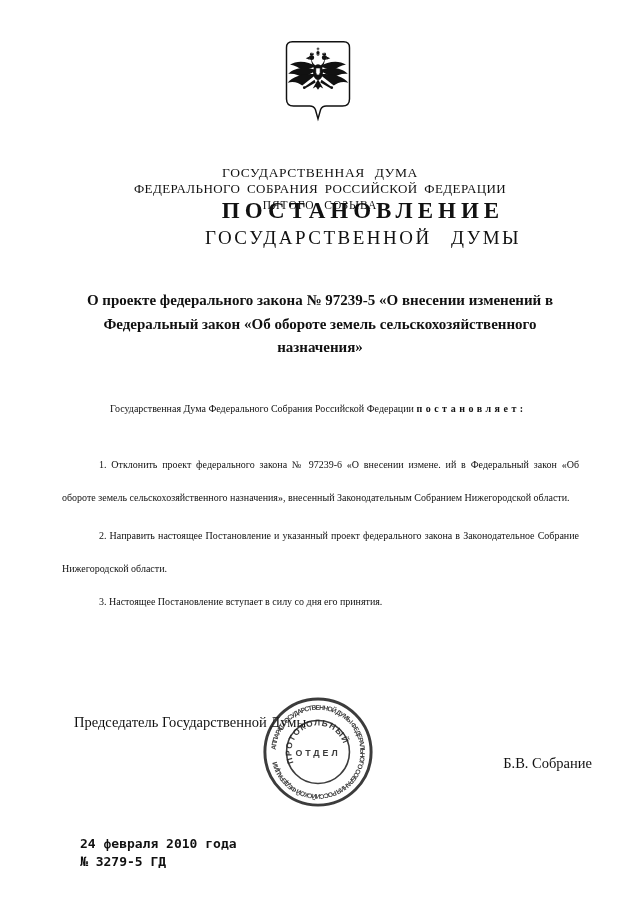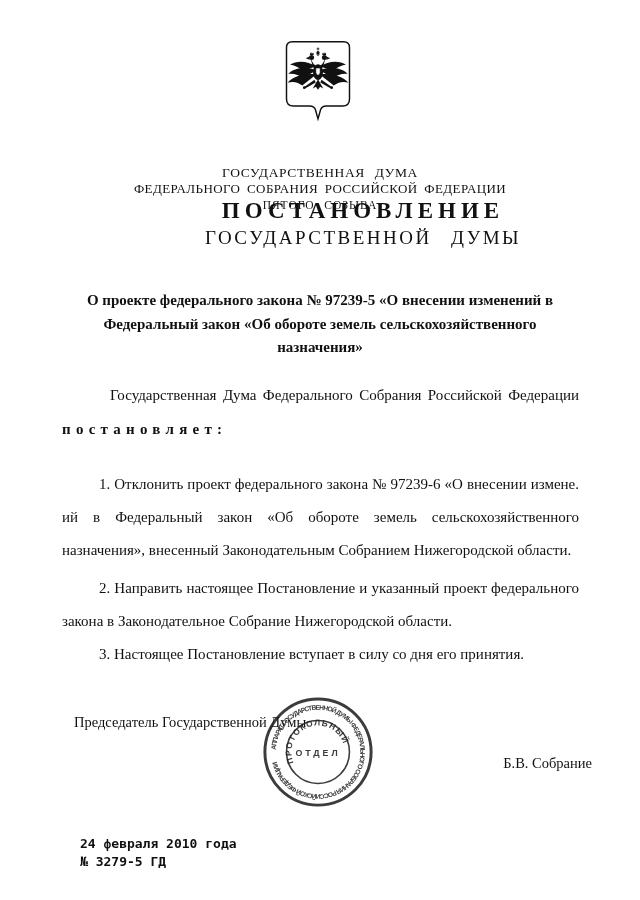--- a/index.html
+++ b/index.html
@@ -21,21 +21,21 @@
   
   .doc-title{position:absolute;top:197px;left:0;width:640px;text-align:center;padding-left:43px;}
   .doc-title .t1{font-size:23px;font-weight:bold;letter-spacing:5px;line-height:28px;}
   .doc-title .t2{font-size:19px;letter-spacing:2.5px;word-spacing:12px;line-height:26px;}
   
   .subject{
     position:absolute;top:289px;left:85px;width:470px;
     text-align:center;font-weight:bold;font-size:15px;line-height:23.5px;
   }
   
-  .content{position:absolute;top:378px;left:62px;width:517px;font-size:15px;}
+  .content{position:absolute;top:392px;left:62px;width:517px;font-size:10px;}
   .content p{margin:0;text-align:justify;line-height:33px;}
   .content .intro{text-indent:48px;line-height:34px;}
   .resolve{font-weight:bold;letter-spacing:.35em;}
   .content .pg{text-indent:37px;}
   .content .pg1{margin-top:22px;}
   .content .pg2{margin-top:5px;}
   
   .sig-pos{
     position:absolute;top:714px;left:74px;width:250px;
     font-size:14.5px;line-height:17px;text-align:center;

